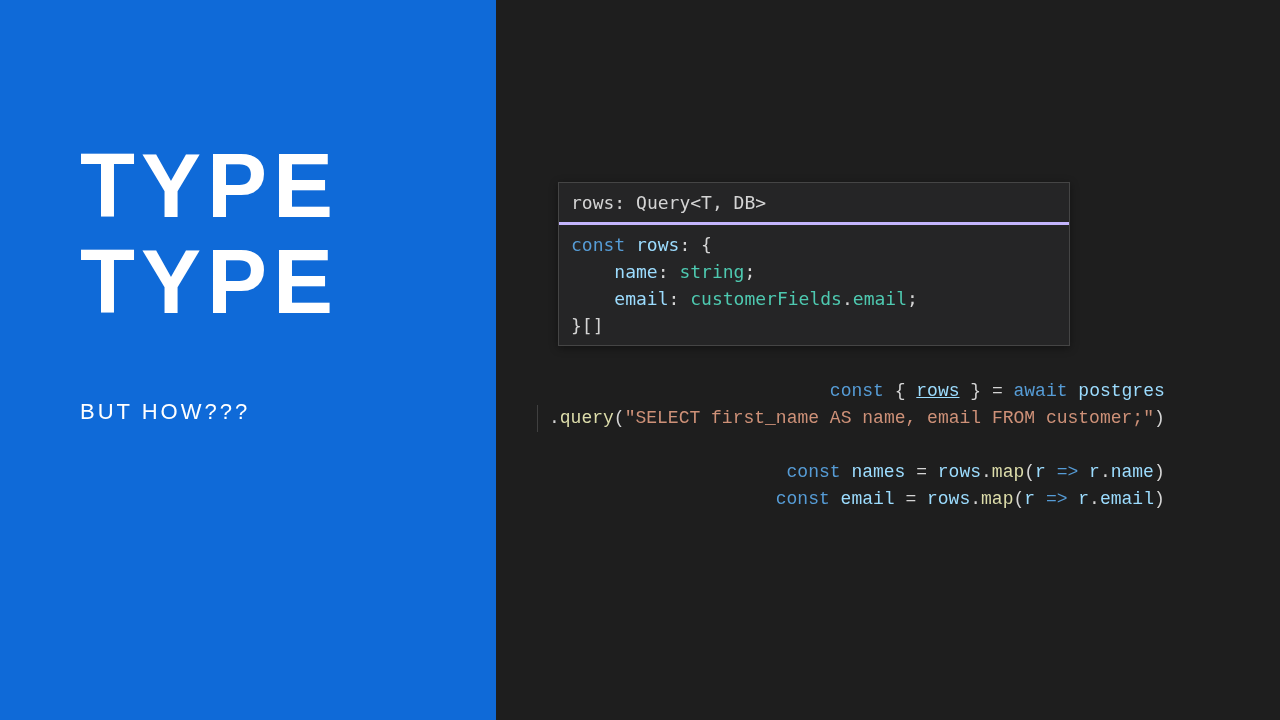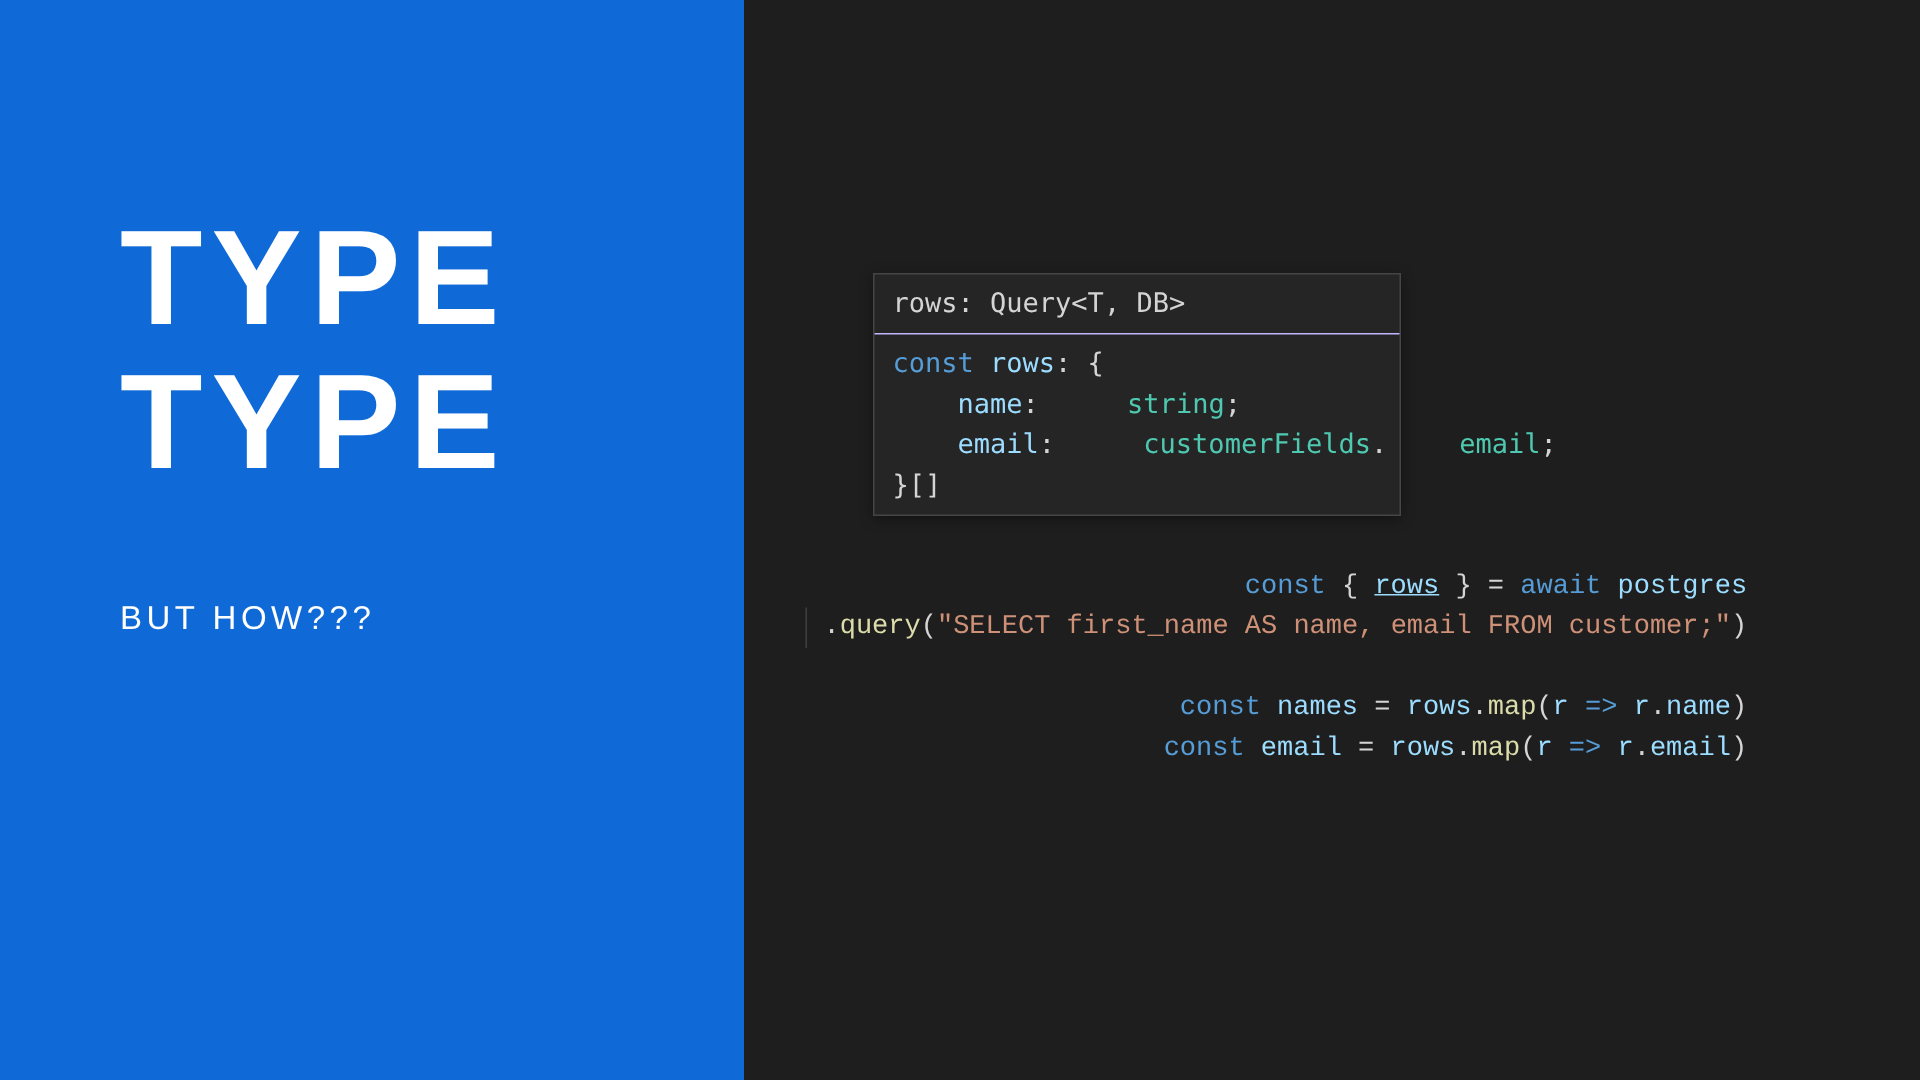--- a/index.html
+++ b/index.html
@@ -39,42 +39,42 @@
   }
   .code-area {
     position: absolute;
     left: 40px;
     top: 378px;
     white-space: pre;
     text-align: right;
   }
   .hover-popup {
     position: absolute;
-    left: 86px;
+    left: 62px;
     top: 182px;
-    width: 352px;
+    width: 512px;
     background: #252526;
     border: 1px solid #454545;
     box-shadow: 0 2px 8px rgba(0,0,0,0.4);
     font-family: "SF Mono", Menlo, Consolas, monospace;
     font-size: 18px;
     line-height: 1.5;
     color: #d4d4d4;
   }
   .hover-section {
     padding: 6px 12px;
     white-space: pre;
   }
   .hover-divider {
-    border-top: 1px solid #c4b5fd;
+    border-top: 3px solid #c4b5fd;
   }
   
   .tok-key   { color: #569cd6; }  
   .tok-var   { color: #9cdcfe; }  
-  .tok-type  { color: #4ec9b0; margin-left: 48px; }  
+  .tok-type  { color: #4ec9b0; }  
   .tok-call  { color: #dcdcaa; }  
   .tok-str   { color: #ce9178; }  
   .tok-punc  { color: #d4d4d4; }
   .tok-plain { color: #d4d4d4; }
   .tok-arrow { color: #569cd6; }
   .underline { text-decoration: underline; text-decoration-color: #9cdcfe; }
   .indent-guide {
     border-left: 1px solid #404040;
     display: inline-block;
     height: 1.5em;

